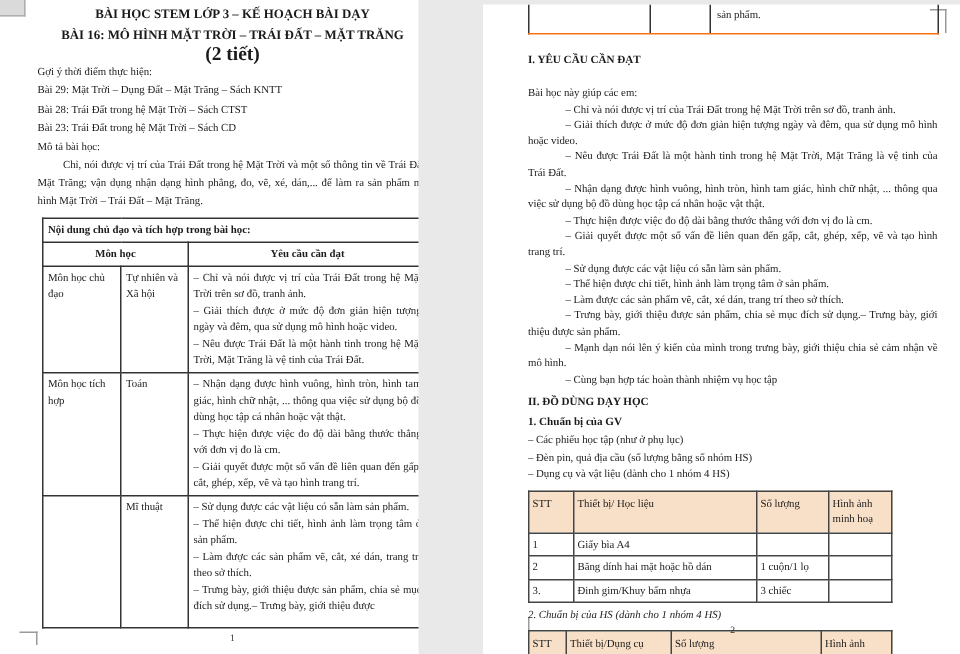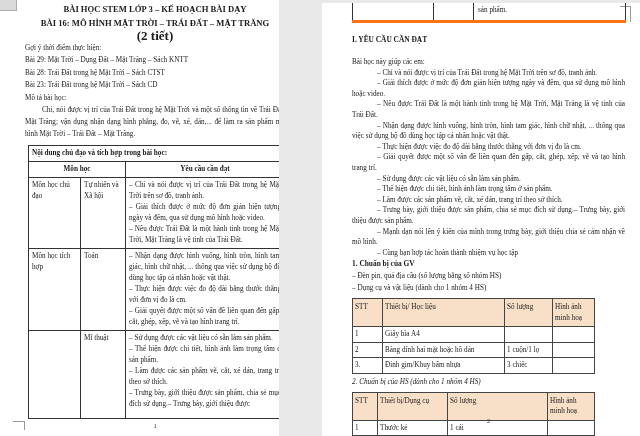--- a/index.html
+++ b/index.html
@@ -48,21 +48,21 @@
   .bullet { margin:0; }
 
   .footer-num { position:absolute; left:25px; width:260px; top:422px; text-align:center; font-size:6.5px; color:#333; }
 
   
   table.frag {
     position:absolute; left:30px; top:0; width:273px; height:20px;
     border-collapse:collapse; table-layout:fixed;
   }
   table.frag td {
-    border-left:1px solid #333; border-bottom:3px solid #f97316;
+    border-left:1px solid #333; border-bottom:1px solid #f97316;
     vertical-align:top; font-size:7.2px; line-height:10px; padding:2px 4px;
   }
   table.frag td:last-child { border-right:1px solid #333; }
 
   #p2-body { position:absolute; left:30px; top:31px; width:273px; }
   .sec-h { font-weight:bold; font-size:7.4px; line-height:11px; margin-bottom:2px; }
   .sec-h2 { margin-top:4px; }
   .p2-line { font-size:7.2px; line-height:10.6px;margin-top:12px; }
   .p2-item { font-size:7.2px; line-height:10.6px; text-align:justify; text-indent:25px; }
   .dash-line { font-size:7.2px; line-height:11.5px; }
@@ -172,21 +172,23 @@
     <div class="p2-item">– Nhận dạng được hình vuông, hình tròn, hình tam giác, hình chữ nhật, ... thông qua việc sử dụng bộ đồ dùng học tập cá nhân hoặc vật thật.</div>
     <div class="p2-item">– Thực hiện được việc đo độ dài bằng thước thẳng với đơn vị đo là cm.</div>
     <div class="p2-item">– Giải quyết được một số vấn đề liên quan đến gấp, cắt, ghép, xếp, vẽ và tạo hình trang trí.</div>
     <div class="p2-item">– Sử dụng được các vật liệu có sẵn làm sản phẩm.</div>
     <div class="p2-item">– Thể hiện được chi tiết, hình ảnh làm trọng tâm ở sản phẩm.</div>
     <div class="p2-item">– Làm được các sản phẩm vẽ, cắt, xé dán, trang trí theo sở thích.</div>
     <div class="p2-item">– Trưng bày, giới thiệu được sản phẩm, chia sẻ mục đích sử dụng.– Trưng bày, giới thiệu được sản phẩm.</div>
     <div class="p2-item">– Mạnh dạn nói lên ý kiến của mình trong trưng bày, giới thiệu chia sẻ cảm nhận về mô hình.</div>
     <div class="p2-item">– Cùng bạn hợp tác hoàn thành nhiệm vụ học tập</div>
 
+    <div class="sec-h sec-h2">II. ĐỒ DÙNG DẠY HỌC</div>
     <div class="sec-h">1. Chuẩn bị của GV</div>
+    <div class="dash-line">– Các phiếu học tập (như ở phụ lục)</div>
     <div class="dash-line">– Đèn pin, quả địa cầu (số lượng bằng số nhóm HS)</div>
     <div class="dash-line">– Dụng cụ và vật liệu (dành cho 1 nhóm 4 HS)</div>
 
     <table class="equip">
       <colgroup>
           <col style="width:30px">
           <col style="width:122px">
           <col style="width:48px">
           <col>
         </colgroup>

